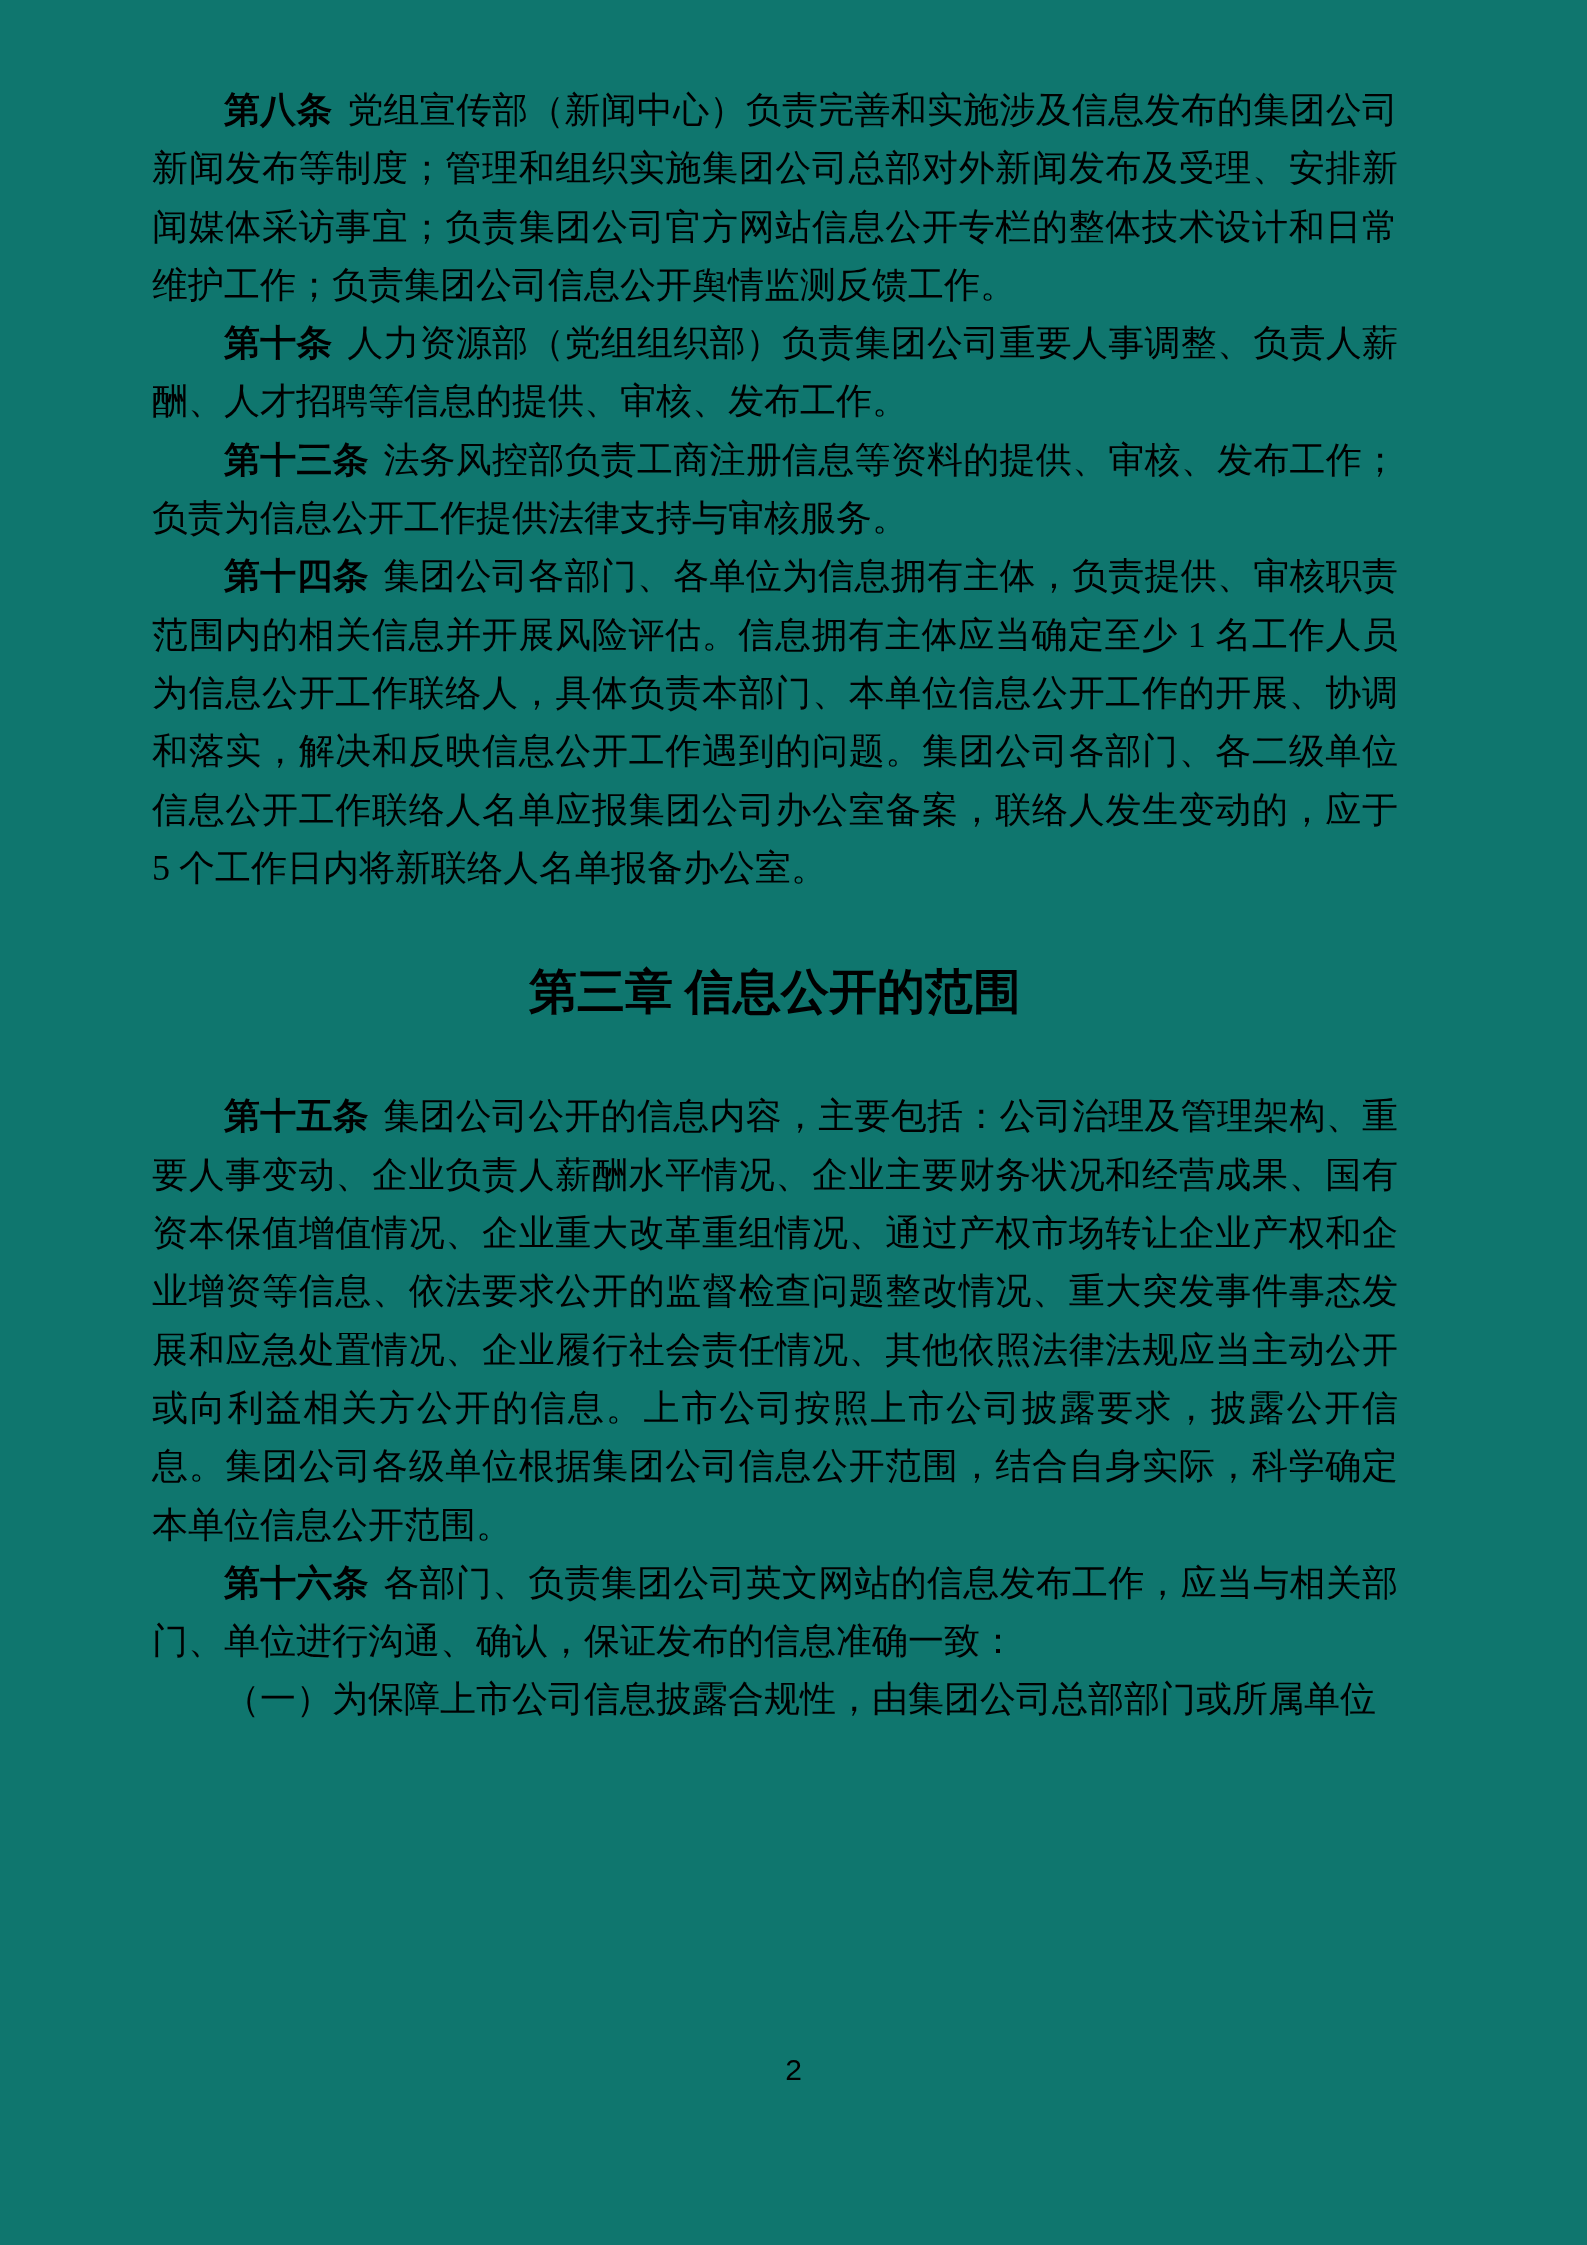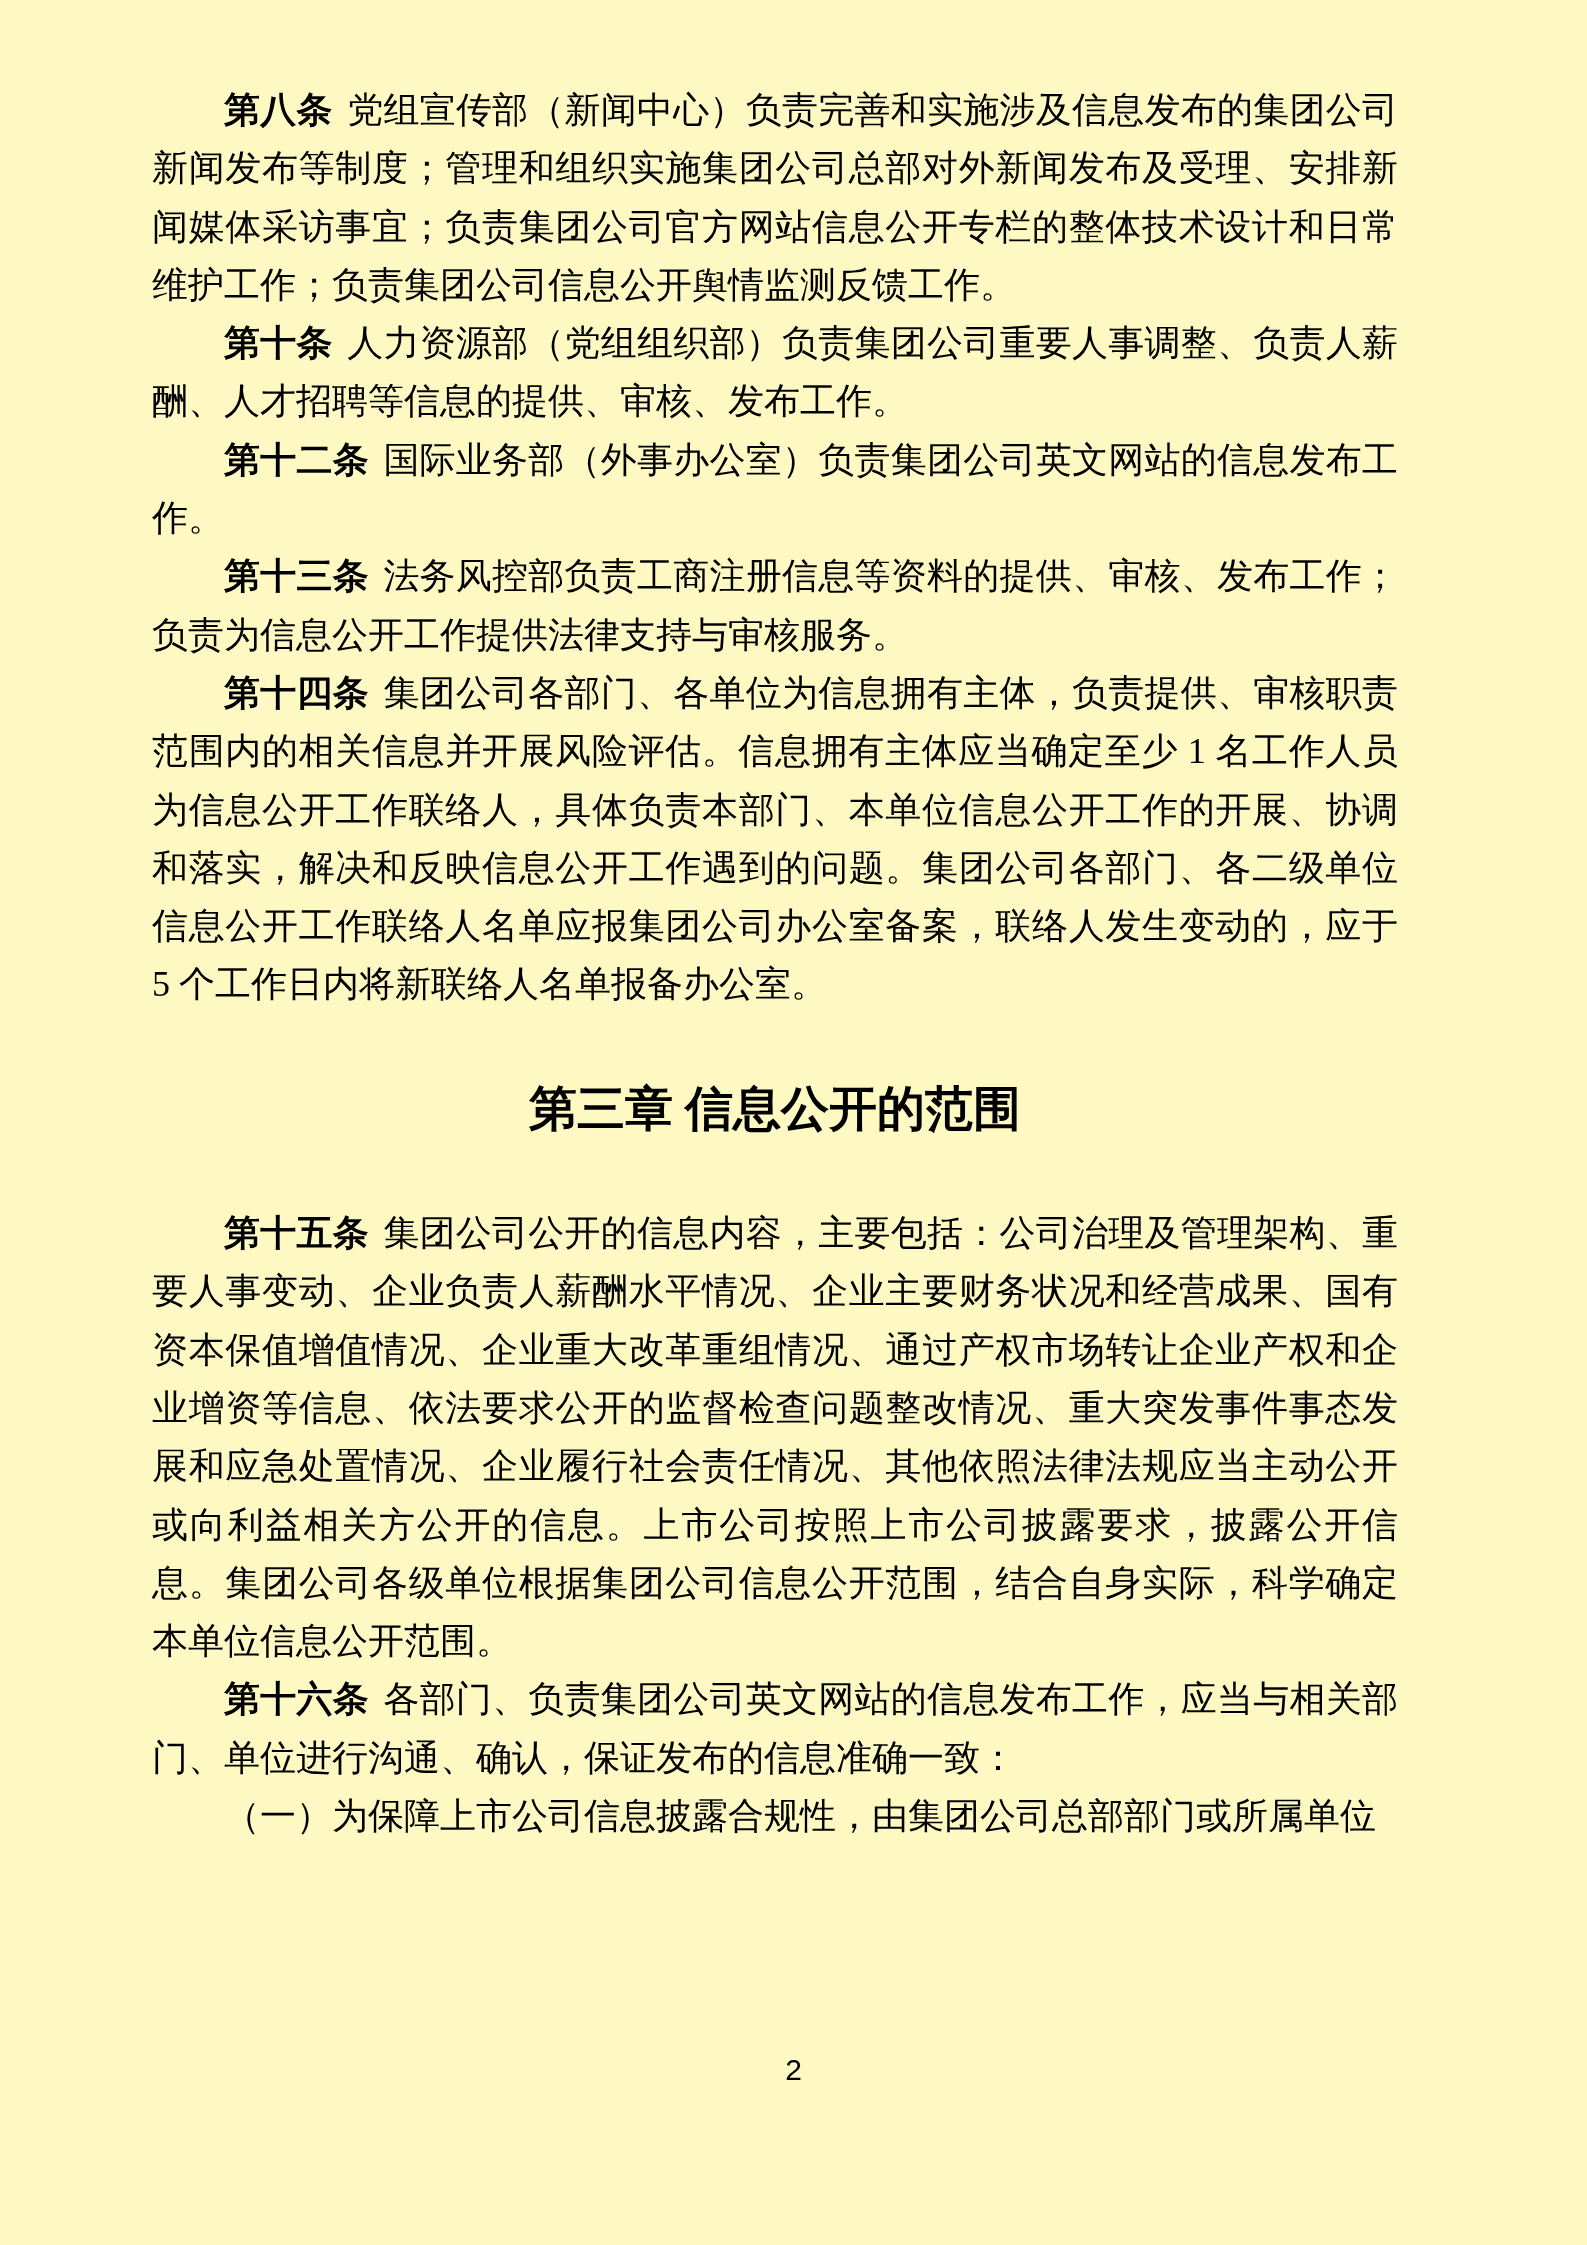--- a/index.html
+++ b/index.html
@@ -4,21 +4,21 @@
 <style>
   html, body {
     margin: 0;
     padding: 0;
     background: #ffffff;
   }
   .page {
     position: relative;
     width: 1587px;
     height: 2245px;
-    background: #fef9c3;
+    background: #0f766e;
     overflow: hidden;
     font-family: "Liberation Serif", "DejaVu Serif", serif;
     color: #000000;
   }
   .content {
     position: absolute;
     left: 152px;
     top: 81px;
     width: 1246px;
     font-size: 36px;
@@ -60,21 +60,20 @@
 
 <div class="page">
   <div class="content">
 
     <p><span class="term">第八条</span><span>党组宣传部（新闻中心）负责完善和实施涉及信息发布的集团公司新闻发布等制度；管理和组织实施集团公司总部对外新闻发布及受理、安排新闻媒体采访事宜；负责集团公司官方网站信息公开专栏的整体技术设计和日常维护工作；负责集团公司信息公开舆情监测反馈工作。</span></p>
 
 
     <p><span class="term">第十条</span><span>人力资源部（党组组织部）负责集团公司重要人事调整、负责人薪酬、人才招聘等信息的提供、审核、发布工作。</span></p>
 
 
-    <p><span class="term">第十二条</span><span>国际业务部（外事办公室）负责集团公司英文网站的信息发布工作。</span></p>
 
     <p><span class="term">第十三条</span><span>法务风控部负责工商注册信息等资料的提供、审核、发布工作；负责为信息公开工作提供法律支持与审核服务。</span></p>
 
     <p><span class="term">第十四条</span><span>集团公司各部门、各单位为信息拥有主体，负责提供、审核职责范围内的相关信息并开展风险评估。信息拥有主体应当确定至少 1 名工作人员为信息公开工作联络人，具体负责本部门、本单位信息公开工作的开展、协调和落实，解决和反映信息公开工作遇到的问题。集团公司各部门、各二级单位信息公开工作联络人名单应报集团公司办公室备案，联络人发生变动的，应于 5 个工作日内将新联络人名单报备办公室。</span></p>
 
     <h2 class="chapter">第三章 信息公开的范围</h2>
 
     <p><span class="term">第十五条</span><span>集团公司公开的信息内容，主要包括：公司治理及管理架构、重要人事变动、企业负责人薪酬水平情况、企业主要财务状况和经营成果、国有资本保值增值情况、企业重大改革重组情况、通过产权市场转让企业产权和企业增资等信息、依法要求公开的监督检查问题整改情况、重大突发事件事态发展和应急处置情况、企业履行社会责任情况、其他依照法律法规应当主动公开或向利益相关方公开的信息。上市公司按照上市公司披露要求，披露公开信息。集团公司各级单位根据集团公司信息公开范围，结合自身实际，科学确定本单位信息公开范围。</span></p>
 
     <p><span class="term">第十六条</span><span>各部门、负责集团公司英文网站的信息发布工作，应当与相关部门、单位进行沟通、确认，保证发布的信息准确一致：</span></p>

